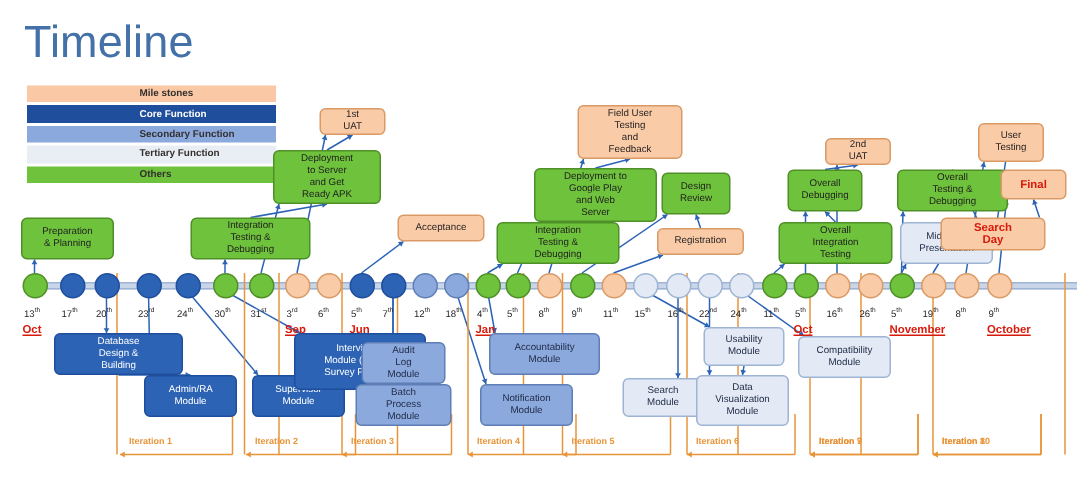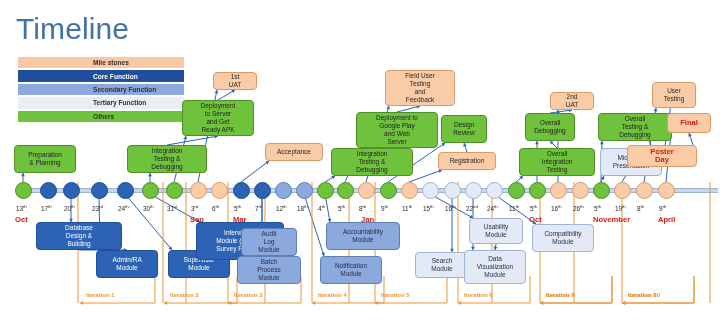--- a/index.html
+++ b/index.html
@@ -69,21 +69,21 @@
   .date {
     position:absolute;
     font-size:6.4px; color:#231f20;
     white-space:nowrap;
     z-index:5;
   }
   .date sup { font-size:4.4px; vertical-align:super; }
   .month {
     position:absolute;
     font-size:7.6px; font-weight:bold; color:#D81A0B;
-    white-space:nowrap; z-index:5;
+    white-space:nowrap; z-index:5;text-decoration:underline;
   }
 
   
   .box {
     position:absolute;
     border-radius:4px;
     border:1px solid #5E7FB5;
     display:flex; align-items:center; justify-content:center;
     text-align:center;
     font-size:6.5px; line-height:7.8px;
@@ -330,25 +330,25 @@
       <div class="date" style="left: 509px; top: 204px;"><span>11</span><sup>th</sup></div>
       <div class="date" style="left: 530px; top: 204px;"><span>5</span><sup>th</sup></div>
       <div class="date" style="left: 551px; top: 204px;"><span>16</span><sup>th</sup></div>
       <div class="date" style="left: 573px; top: 204px;"><span>26</span><sup>th</sup></div>
       <div class="date" style="left: 594px; top: 204px;"><span>5</span><sup>th</sup></div>
       <div class="date" style="left: 615px; top: 204px;"><span>19</span><sup>th</sup></div>
       <div class="date" style="left: 637px; top: 204px;"><span>8</span><sup>th</sup></div>
       <div class="date" style="left: 659px; top: 204px;"><span>9</span><sup>th</sup></div>
       <div class="month" style="left: 15px; top: 215px;">Oct</div>
       <div class="month" style="left: 190px; top: 215px;">Sep</div>
-      <div class="month" style="left: 233px; top: 215px;">Mar</div>
-      <div class="month" style="left: 317px; top: 215px; margin-left: 44px;">Jan</div>
+      <div class="month" style="left: 233px; top: 215px;">Jun</div>
+      <div class="month" style="left: 317px; top: 215px;">Jan</div>
       <div class="month" style="left: 529px; top: 215px;">Oct</div>
       <div class="month" style="left: 593px; top: 215px;">November</div>
-      <div class="month" style="left: 658px; top: 215px;">April</div>
+      <div class="month" style="left: 658px; top: 215px;">October</div>
     </div>
   <div id="boxes-layer">
       <div class="box b-green" style="left: 14px; top: 145px; width: 62px; height: 28px;">
         <span>Preparation &amp; Planning</span>
       </div>
       <div class="box b-green" style="left: 127px; top: 145px; width: 80px; height: 28px;">
         <span>Integration Testing &amp; Debugging</span>
       </div>
       <div class="box b-green" style="left: 182px; top: 100px; width: 72px; height: 36px;">
         <span>Deployment to Server and Get Ready APK</span>
@@ -383,21 +383,21 @@
       <div class="box b-mile" style="left: 550px; top: 92px; width: 44px; height: 18px;">
         <span>2nd UAT</span>
       </div>
       <div class="box b-ter" style="left: 600px; top: 148px; width: 62px; height: 28px;">
         <span>Mid-Term Presentation</span>
       </div>
       <div class="box b-green" style="left: 598px; top: 113px; width: 74px; height: 28px;">
         <span>Overall Testing &amp; Debugging</span>
       </div>
       <div class="box b-mile b-redtx" style="left: 627px; top: 145px; width: 70px; height: 22px;">
-        <span>Poster Day</span>
+        <span>Search Day</span>
       </div>
       <div class="box b-mile" style="left: 652px; top: 82px; width: 44px; height: 26px;">
         <span>User Testing</span>
       </div>
       <div class="box b-mile b-redtx" style="left: 667px; top: 113px; width: 44px; height: 20px;">
         <span>Final</span>
       </div>
       <div class="box b-core" style="left: 36px; top: 222px; width: 86px; height: 28px;">
         <span>Database Design &amp; Building</span>
       </div>

